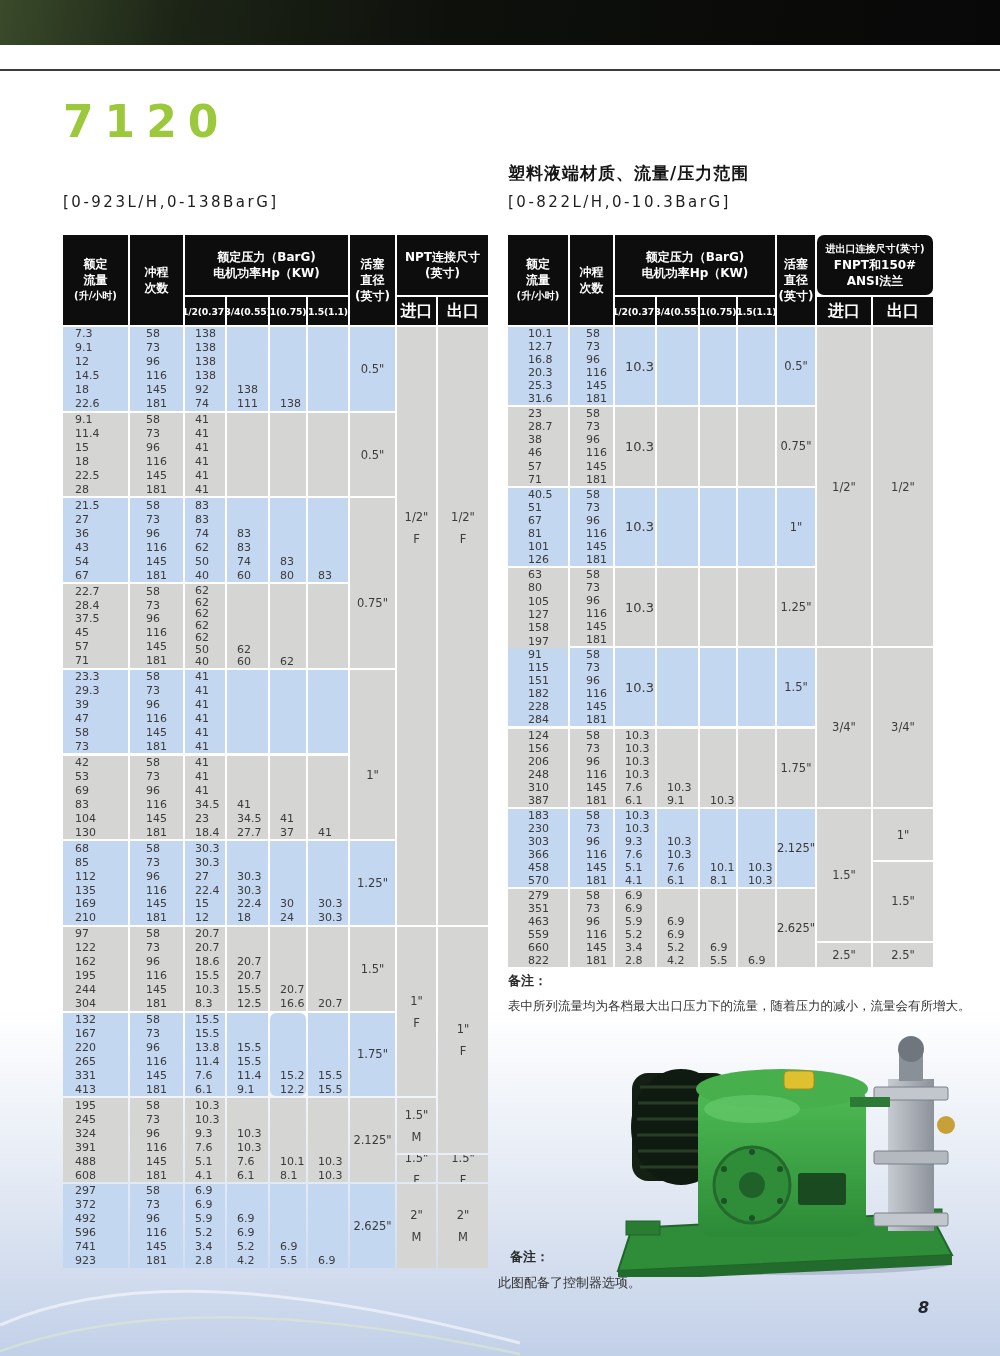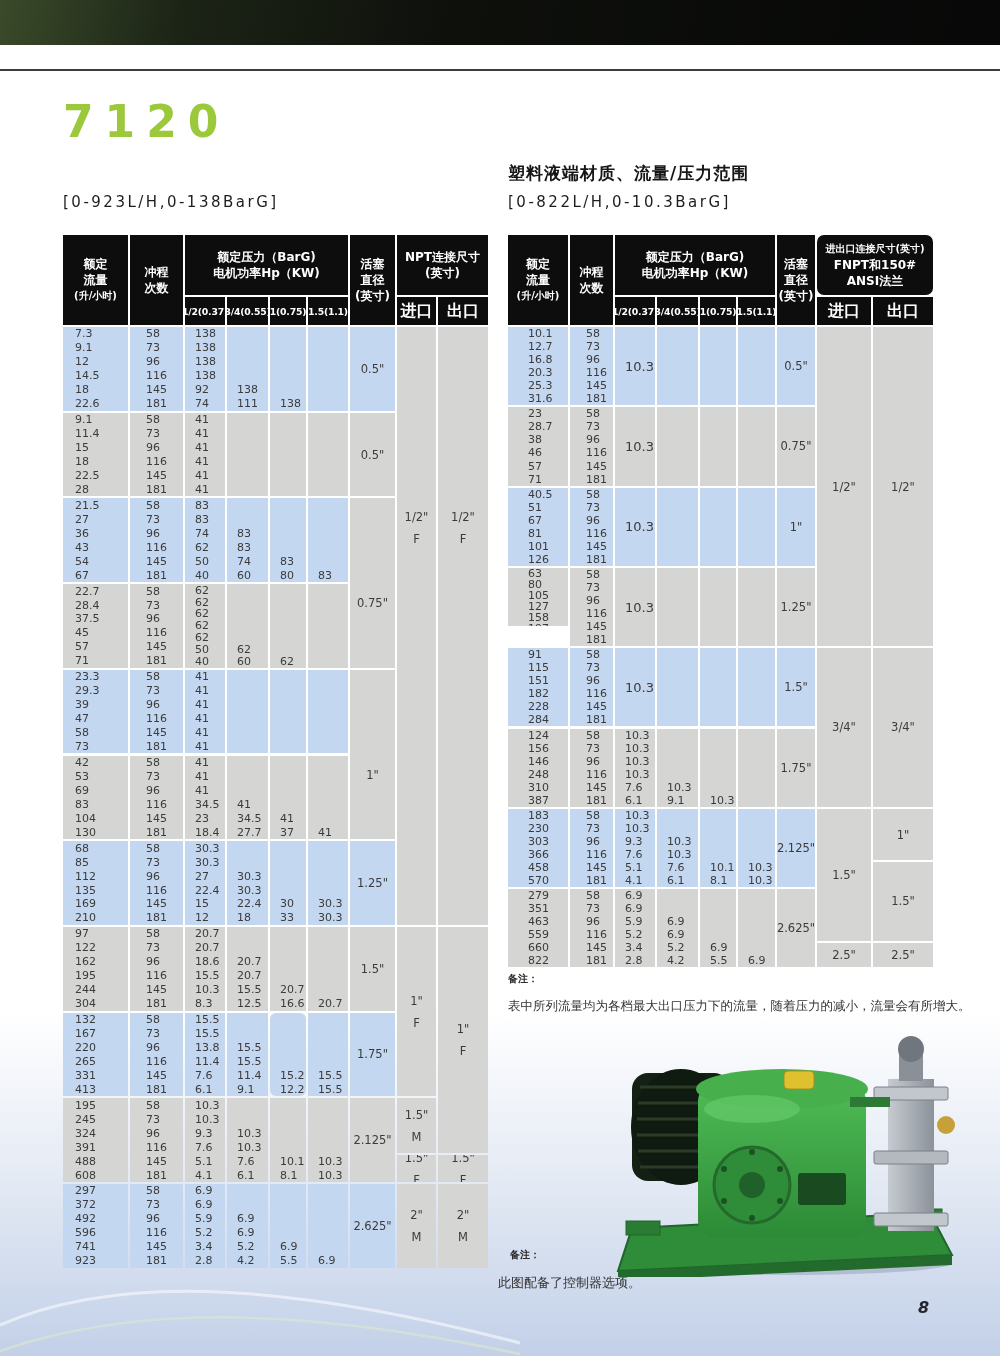--- a/index.html
+++ b/index.html
@@ -29,21 +29,21 @@
   .pad20 .ln{padding-left:20px;}
   .pad16 .ln{padding-left:16px;}
   .pad10 .ln{padding-left:10px;}
   .merged{display:flex;align-items:center;height:100%;font-size:13px;padding-left:10px;}
   .pcell{display:flex;align-items:center;justify-content:center;font-size:11.5px;}
   .pcell.low{align-items:flex-start;}
   .pcell.low .plabel{position:relative;top:62%;transform:translateY(-50%);}
   .nptcell{display:flex;flex-direction:column;align-items:center;justify-content:center;}
   .nptcell.hi{justify-content:flex-start;}
   .npt-ln{font-size:11.5px;line-height:14px;margin:4px 0;text-align:center;}
-  .note-label{position:absolute;font-size:10px;font-weight:bold;color:#2c2c2c;}
+  .note-label{position:absolute;font-size:13px;font-weight:bold;color:#2c2c2c;}
   .note-text{position:absolute;font-size:12.5px;color:#333333;}
   .page-num{position:absolute;left:918px;top:1298px;font-size:16px;font-weight:bold;
         font-style:italic;color:#23262e;}
 </style>
 </head>
 <body>
 
 <div class="page">
 
   <div class="bottom-grad"></div>
@@ -423,21 +423,21 @@
           <div class="ln">18</div>
         </div>
       </div>
       <div class="cell bg-blue" style="left: 207px; width: 36px; top: 606.2px; height: 83.7px;">
         <div class="lines pad10">
           <div class="ln"></div>
           <div class="ln"></div>
           <div class="ln"></div>
           <div class="ln"></div>
           <div class="ln">30</div>
-          <div class="ln">33</div>
+          <div class="ln">24</div>
         </div>
       </div>
       <div class="cell bg-blue" style="left: 245px; width: 40px; top: 606.2px; height: 83.7px;">
         <div class="lines pad10">
           <div class="ln"></div>
           <div class="ln"></div>
           <div class="ln"></div>
           <div class="ln"></div>
           <div class="ln">30.3</div>
           <div class="ln">30.3</div>
@@ -848,21 +848,21 @@
           <div class="ln">145</div>
           <div class="ln">181</div>
         </div>
       </div>
       <div class="cell bg-blue" style="left: 107px; width: 40px; top: 252.6px; height: 78.3px;">
         <div class="merged">10.3</div>
       </div>
       <div class="cell bg-blue" style="left: 149px; width: 41px; top: 252.6px; height: 78.3px;"></div>
       <div class="cell bg-blue" style="left: 192px; width: 36px; top: 252.6px; height: 78.3px;"></div>
       <div class="cell bg-blue" style="left: 230px; width: 37px; top: 252.6px; height: 78.3px;"></div>
-      <div class="cell bg-gray" style="left: 0px; width: 60px; top: 332.9px; height: 58px;">
+      <div class="cell bg-gray" style="left: 0px; width: 60px; top: 332.9px; height: 80px;">
         <div class="lines pad20">
           <div class="ln">63</div>
           <div class="ln">80</div>
           <div class="ln">105</div>
           <div class="ln">127</div>
           <div class="ln">158</div>
           <div class="ln">197</div>
         </div>
       </div>
       <div class="cell bg-gray" style="left: 62px; width: 43px; top: 332.9px; height: 78.3px;">
@@ -904,21 +904,21 @@
       <div class="cell bg-blue" style="left: 107px; width: 40px; top: 413.2px; height: 78.3px;">
         <div class="merged">10.3</div>
       </div>
       <div class="cell bg-blue" style="left: 149px; width: 41px; top: 413.2px; height: 78.3px;"></div>
       <div class="cell bg-blue" style="left: 192px; width: 36px; top: 413.2px; height: 78.3px;"></div>
       <div class="cell bg-blue" style="left: 230px; width: 37px; top: 413.2px; height: 78.3px;"></div>
       <div class="cell bg-gray" style="left: 0px; width: 60px; top: 493.5px; height: 78.3px;">
         <div class="lines pad20">
           <div class="ln">124</div>
           <div class="ln">156</div>
-          <div class="ln">146</div>
+          <div class="ln">206</div>
           <div class="ln">248</div>
           <div class="ln">310</div>
           <div class="ln">387</div>
         </div>
       </div>
       <div class="cell bg-gray" style="left: 62px; width: 43px; top: 493.5px; height: 78.3px;">
         <div class="lines pad16">
           <div class="ln">58</div>
           <div class="ln">73</div>
           <div class="ln">96</div>

